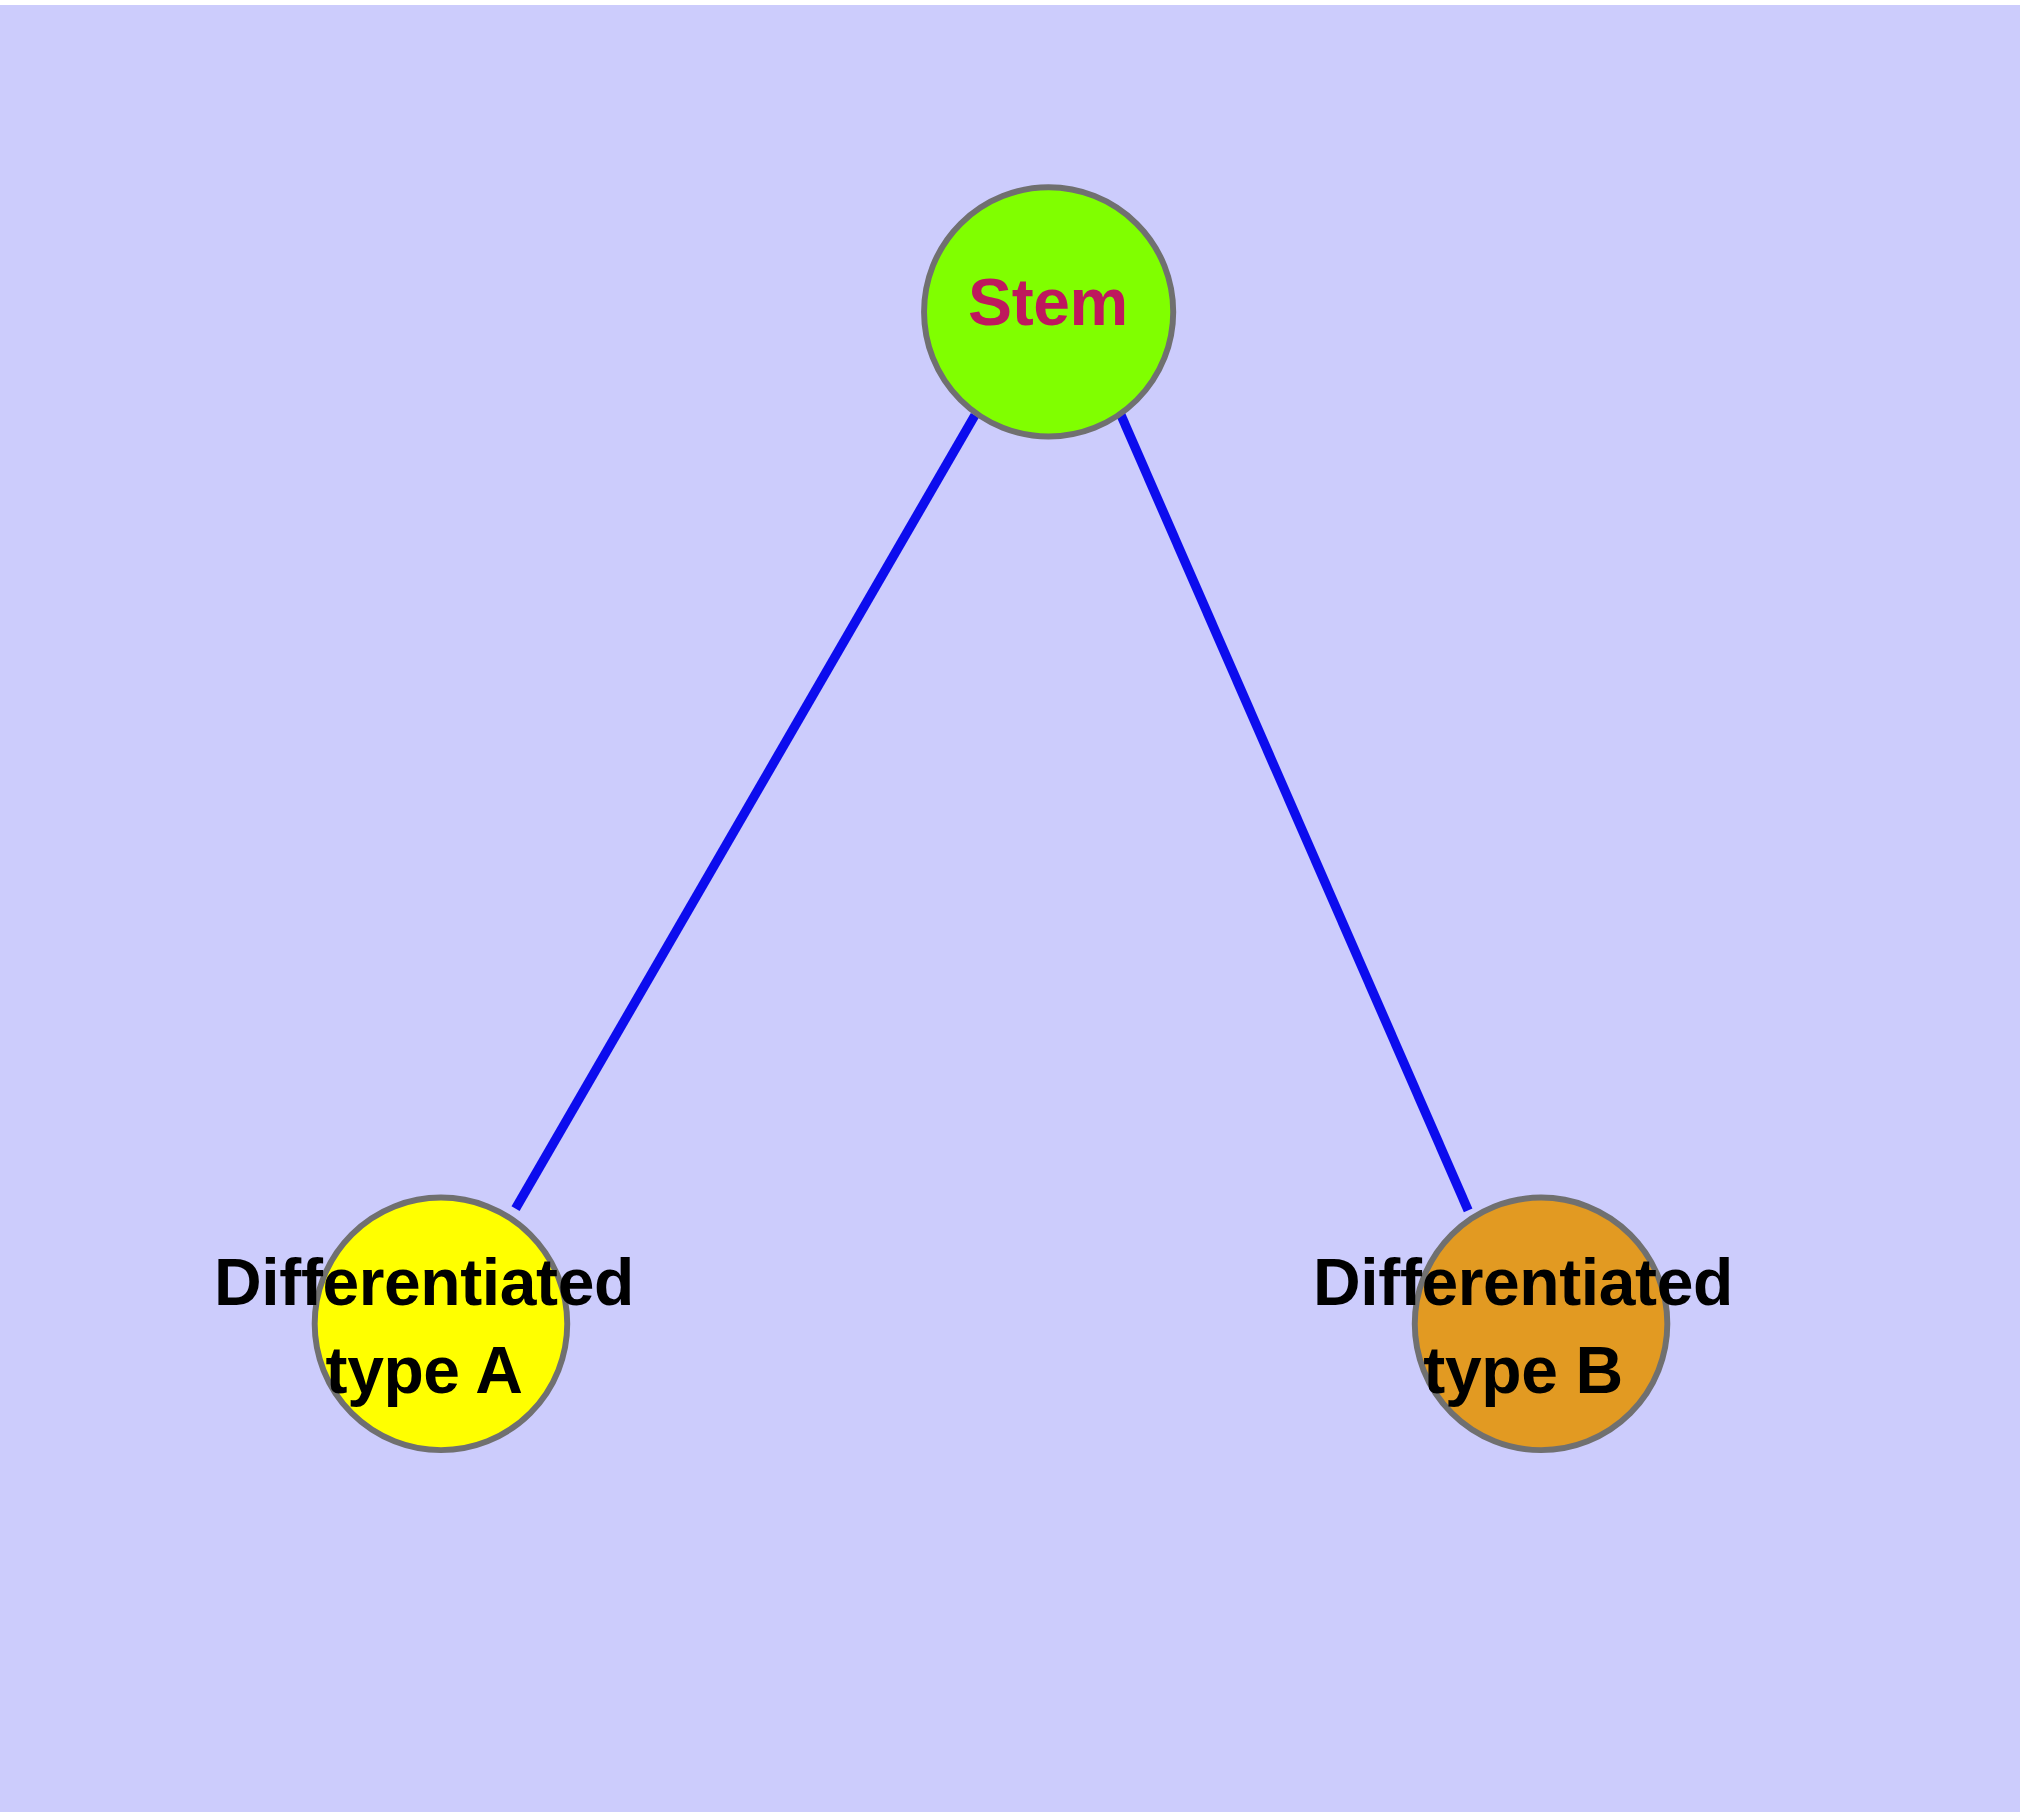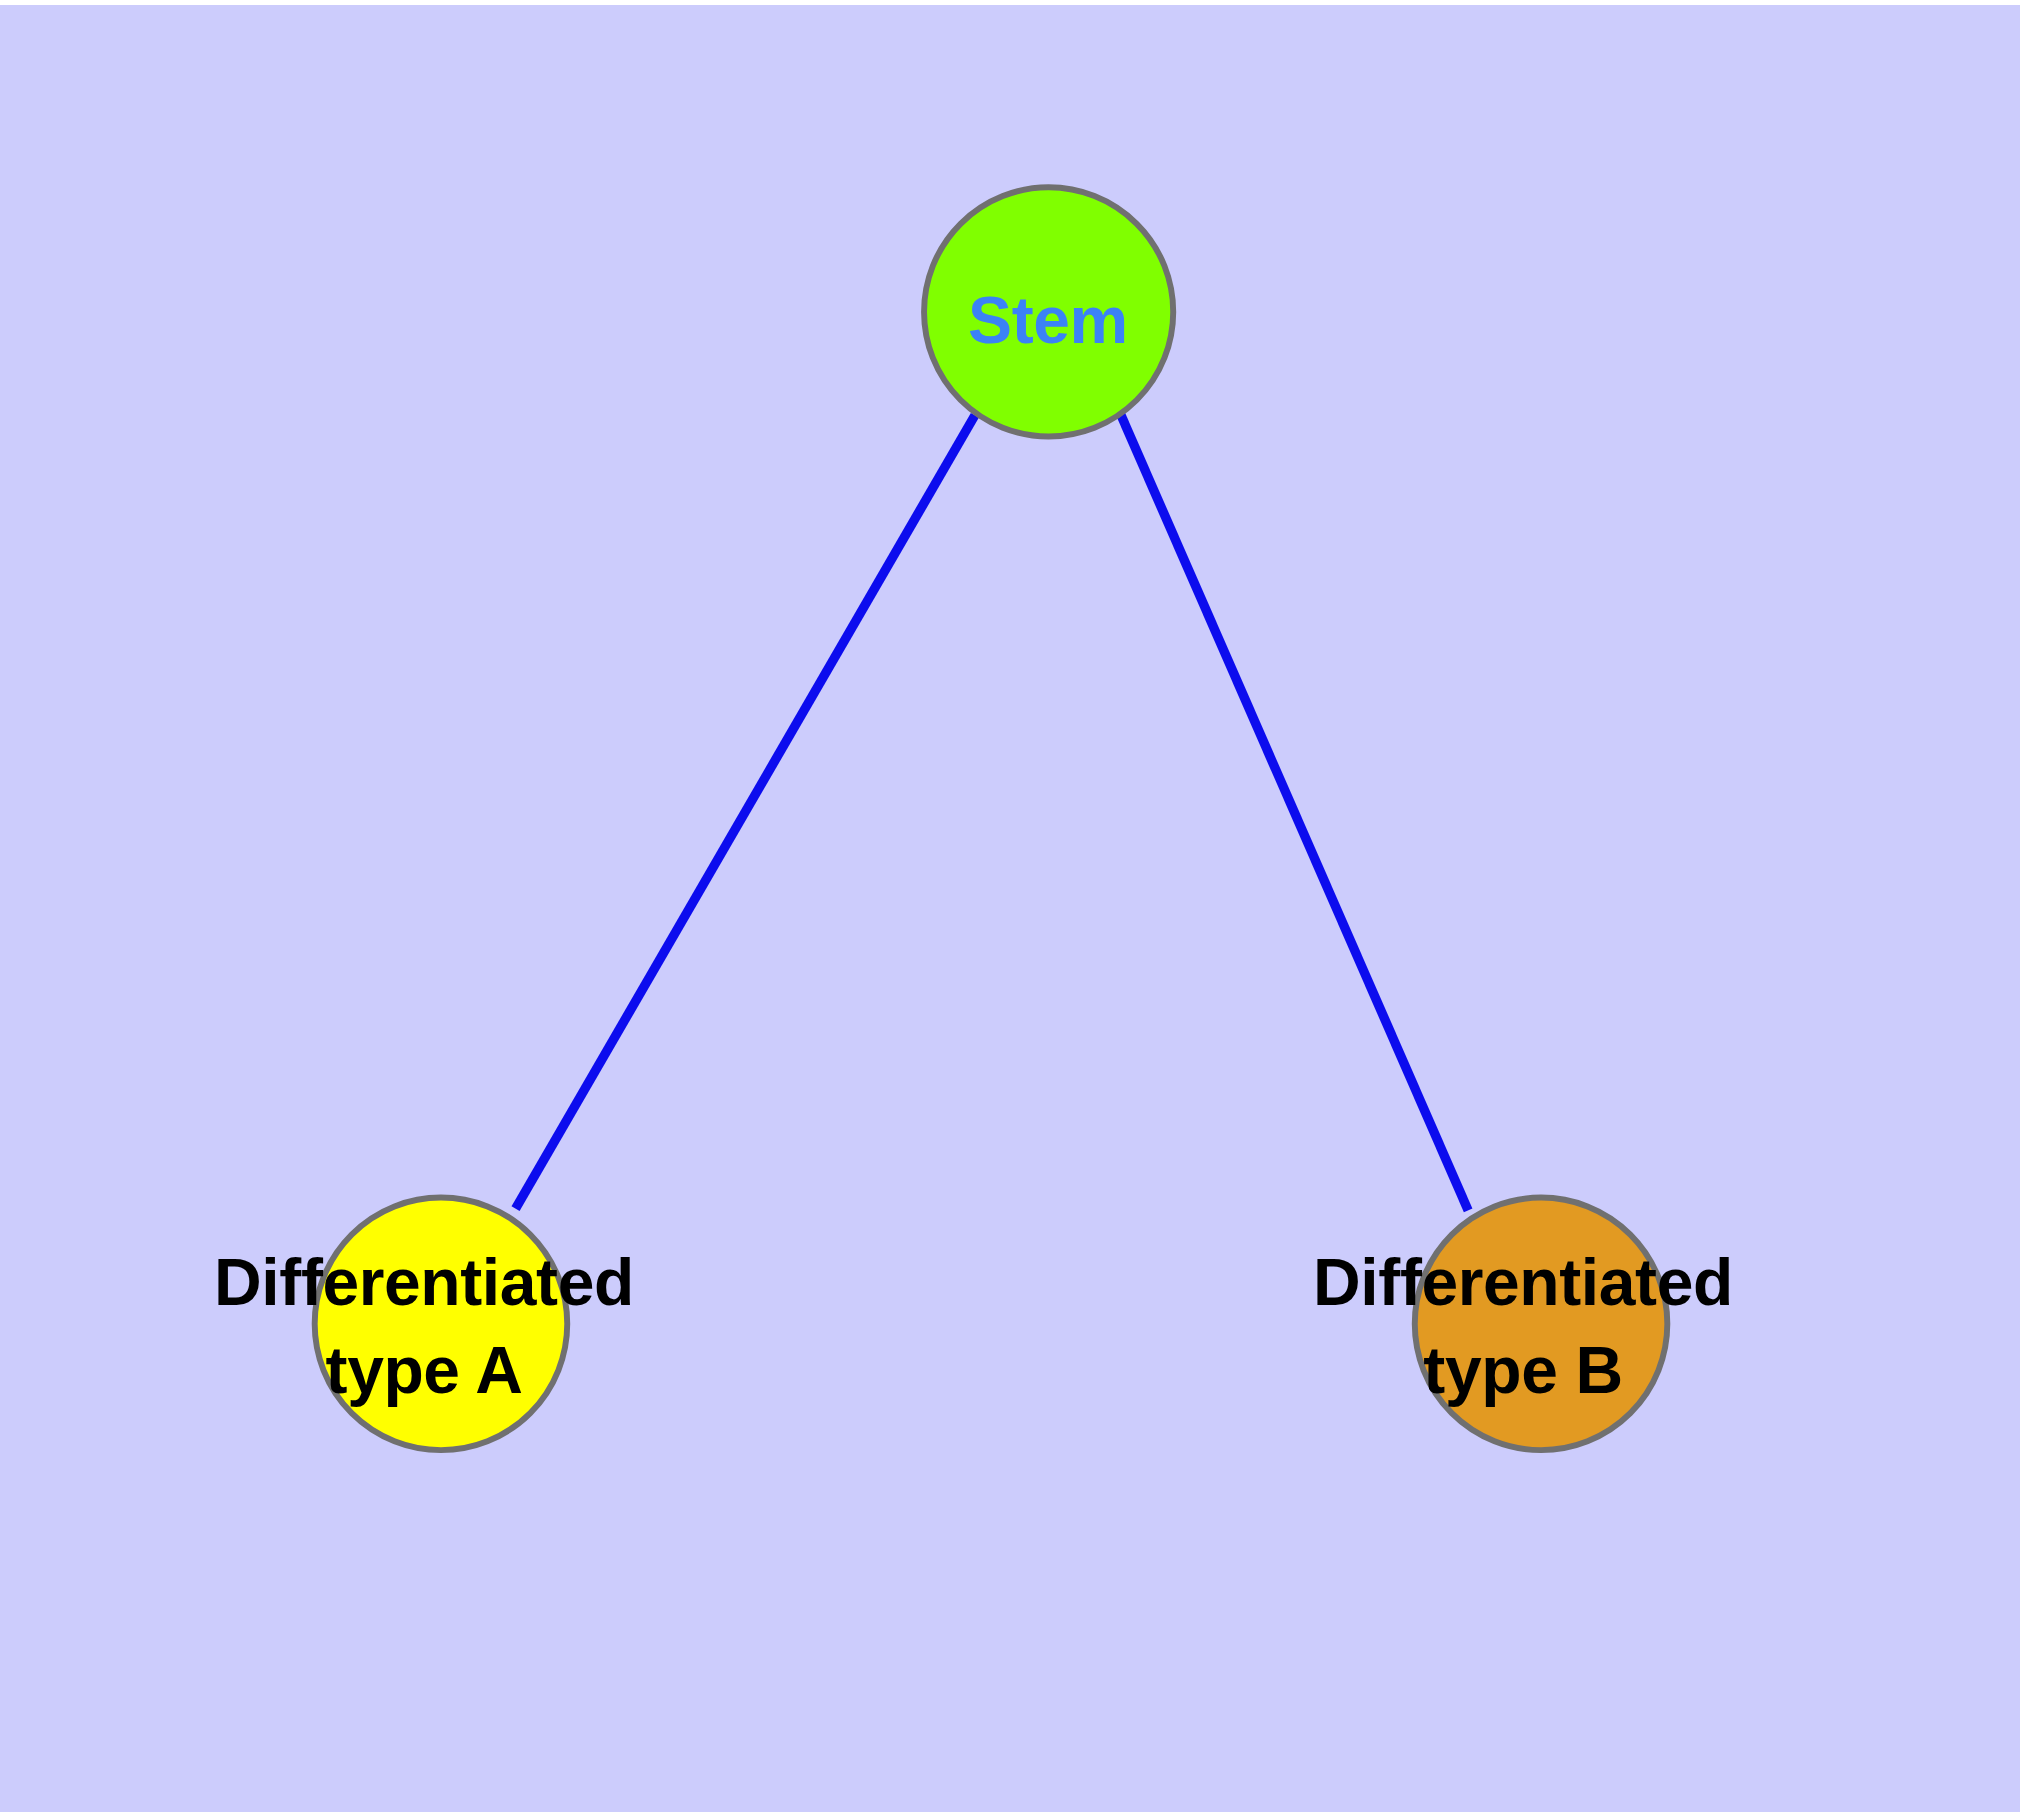--- a/index.html
+++ b/index.html
@@ -59,21 +59,21 @@
       <line x1="1322" y1="489" x2="1732" y2="1428" stroke="#0c0cee" stroke-width="11" stroke-linecap="butt"></line>
     </g>
 
     <g>
       <circle cx="1237" cy="368" r="147" fill="#80ff00" stroke="#707070" stroke-width="7"></circle>
       <circle cx="520" cy="1562" r="149" fill="#ffff00" stroke="#707070" stroke-width="7"></circle>
       <circle cx="1818" cy="1562" r="149" fill="#e29a22" stroke="#707070" stroke-width="7"></circle>
     </g>
   </svg>
 
-  <div class="node-label" style="left: 1048px; top: 320px; color: #3b82f6;">Stem</div>
+  <div class="node-label" style="left: 1048px; top: 302px; color: #be185d;">Stem</div>
 
   <div class="node-label" style="left: 424px; top: 1326px; color: rgb(0, 0, 0);">Differentiated
 type A</div>
 
   <div class="node-label" style="left: 1523px; top: 1326px; color: rgb(0, 0, 0);">Differentiated
 type B</div>
 
 </div>
 
 

